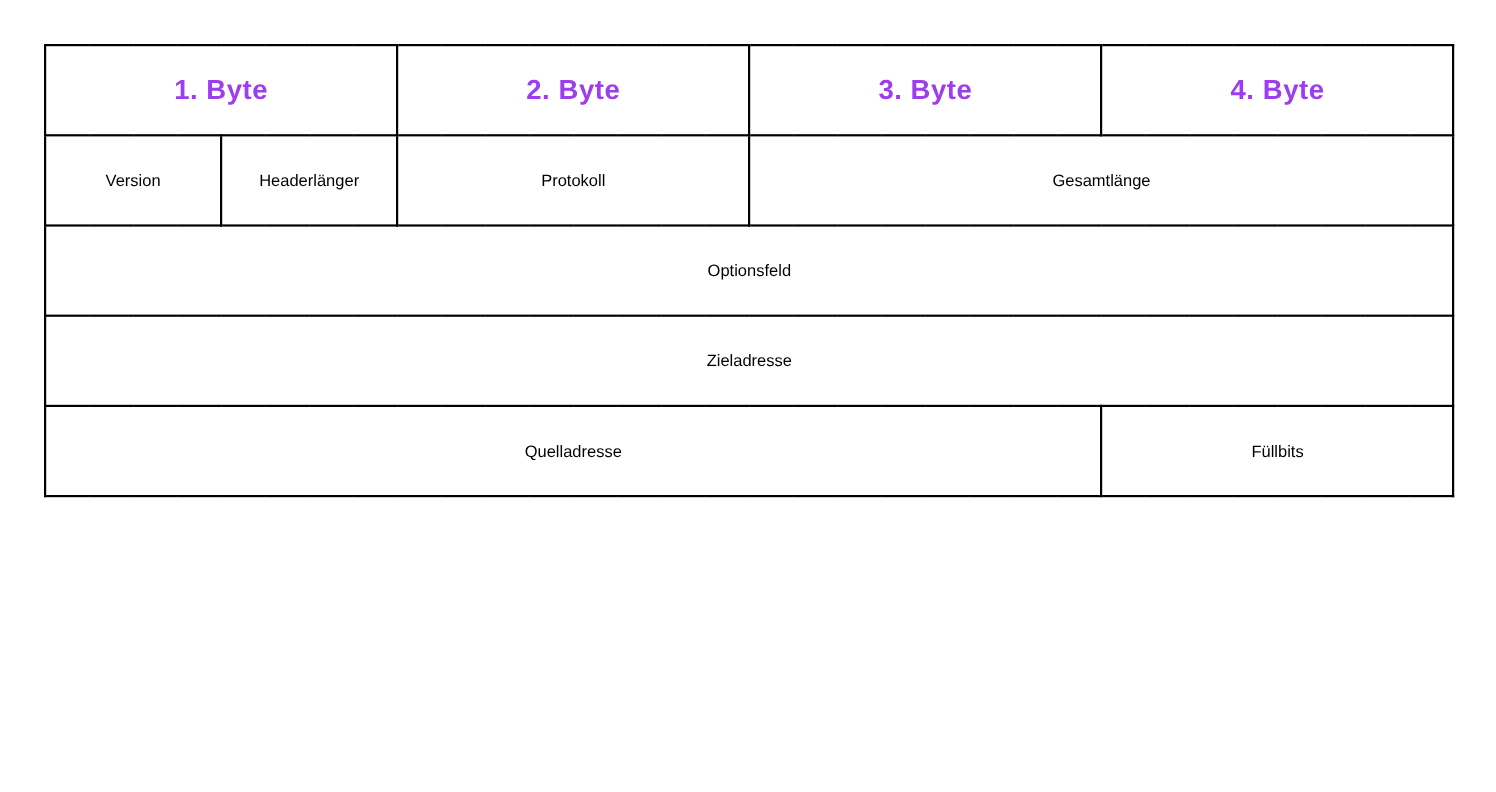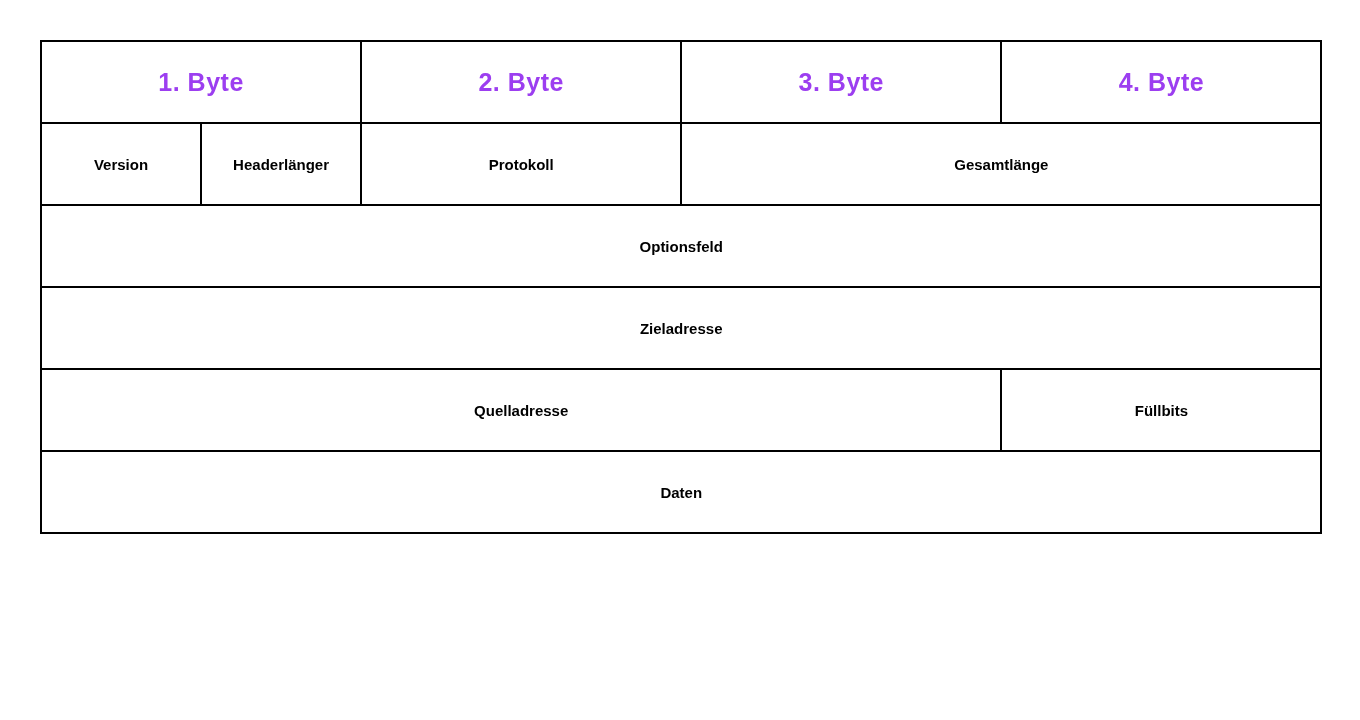--- a/index.html
+++ b/index.html
@@ -33,21 +33,21 @@
   td.byte-header {
     color: #9c3ef0;
     font-size: 25px;
     font-weight: bold;
     letter-spacing: 0.5px;
     border-radius: 32px;
   }
   td.field {
     color: #000000;
     font-size: 15px;
-    font-weight: bold;
+    font-weight: normal;
   }
 </style>
 </head>
 <body>
 
 <div class="diagram-wrap">
   <table class="ip-header">
     <colgroup>
       <col>
         <col>
@@ -98,18 +98,15 @@
       <tr>
         <td colspan="32" class="field">Optionsfeld</td>
       </tr>
       <tr>
         <td colspan="32" class="field">Zieladresse</td>
       </tr>
       <tr>
         <td colspan="24" class="field">Quelladresse</td>
         <td colspan="8" class="field">Füllbits</td>
       </tr>
-      <tr>
-        <td colspan="32" class="field">Daten</td>
-      </tr>
     </tbody>
   </table>
 </div>
 
 </body></html>

